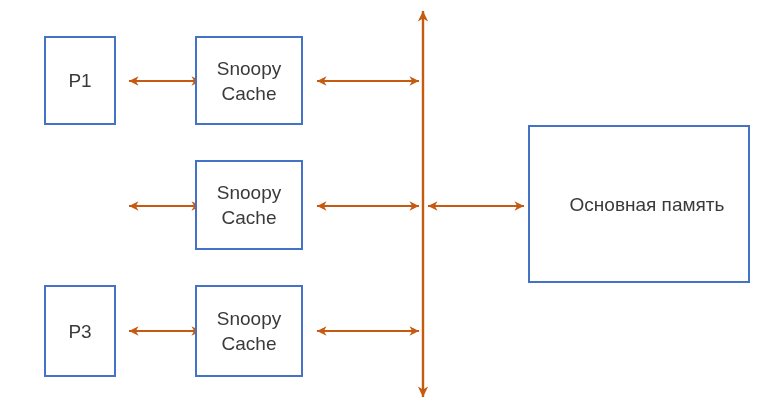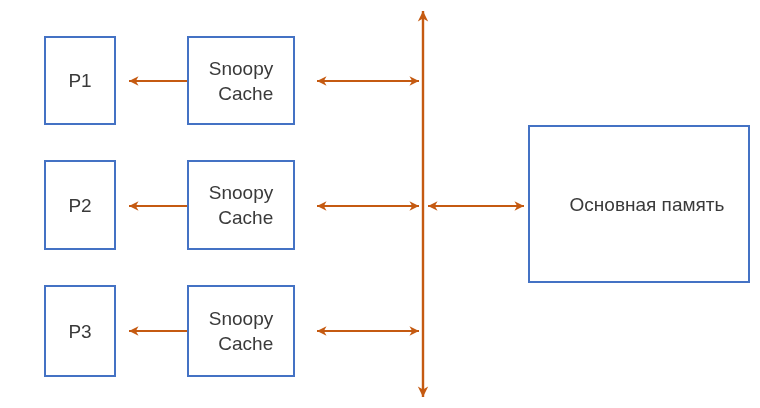--- a/index.html
+++ b/index.html
@@ -30,21 +30,21 @@
     color: var(--text, #3A3A3A);
     display: flex;
     align-items: center;
     justify-content: center;
     text-align: center;
     font-size: 19px;
     line-height: 25px;
     white-space: pre-line;
   }
   .proc-box  { left: 44px;  width: 72px; }
-  .cache-box { left: 187px; width: 108px; text-align: right; }
+  .cache-box { left: 195px; width: 108px; }
   .row-1 { top: 36px;  height: 89px; }
   .row-2 { top: 160px; height: 90px; }
   .row-3 { top: 285px; height: 92px; }
   .memory-box {
     left: 528px;
     top: 125px;
     width: 222px;
     height: 158px;
     padding-left: 16px;
   }
@@ -80,23 +80,20 @@
     <line x1="317" y1="206" x2="419" y2="206" class="arrow-stroke" marker-start="url(#ah)" marker-end="url(#ah)"></line>
     <line x1="428" y1="206" x2="524" y2="206" class="arrow-stroke" marker-start="url(#ah)" marker-end="url(#ah)"></line>
 
     <line x1="129" y1="331" x2="201" y2="331" class="arrow-stroke" marker-start="url(#ah)" marker-end="url(#ah)"></line>
     <line x1="317" y1="331" x2="419" y2="331" class="arrow-stroke" marker-start="url(#ah)" marker-end="url(#ah)"></line>
   </svg>
 
   <div class="box proc-box row-1">
     <span>P1</span>
   </div>
-  <div class="box proc-box row-2">
-    <span>P2</span>
-  </div>
   <div class="box proc-box row-3">
     <span>P3</span>
   </div>
 
   <div class="box cache-box row-1">
     <span>Snoopy
 Cache</span>
   </div>
   <div class="box cache-box row-2">
     <span>Snoopy

